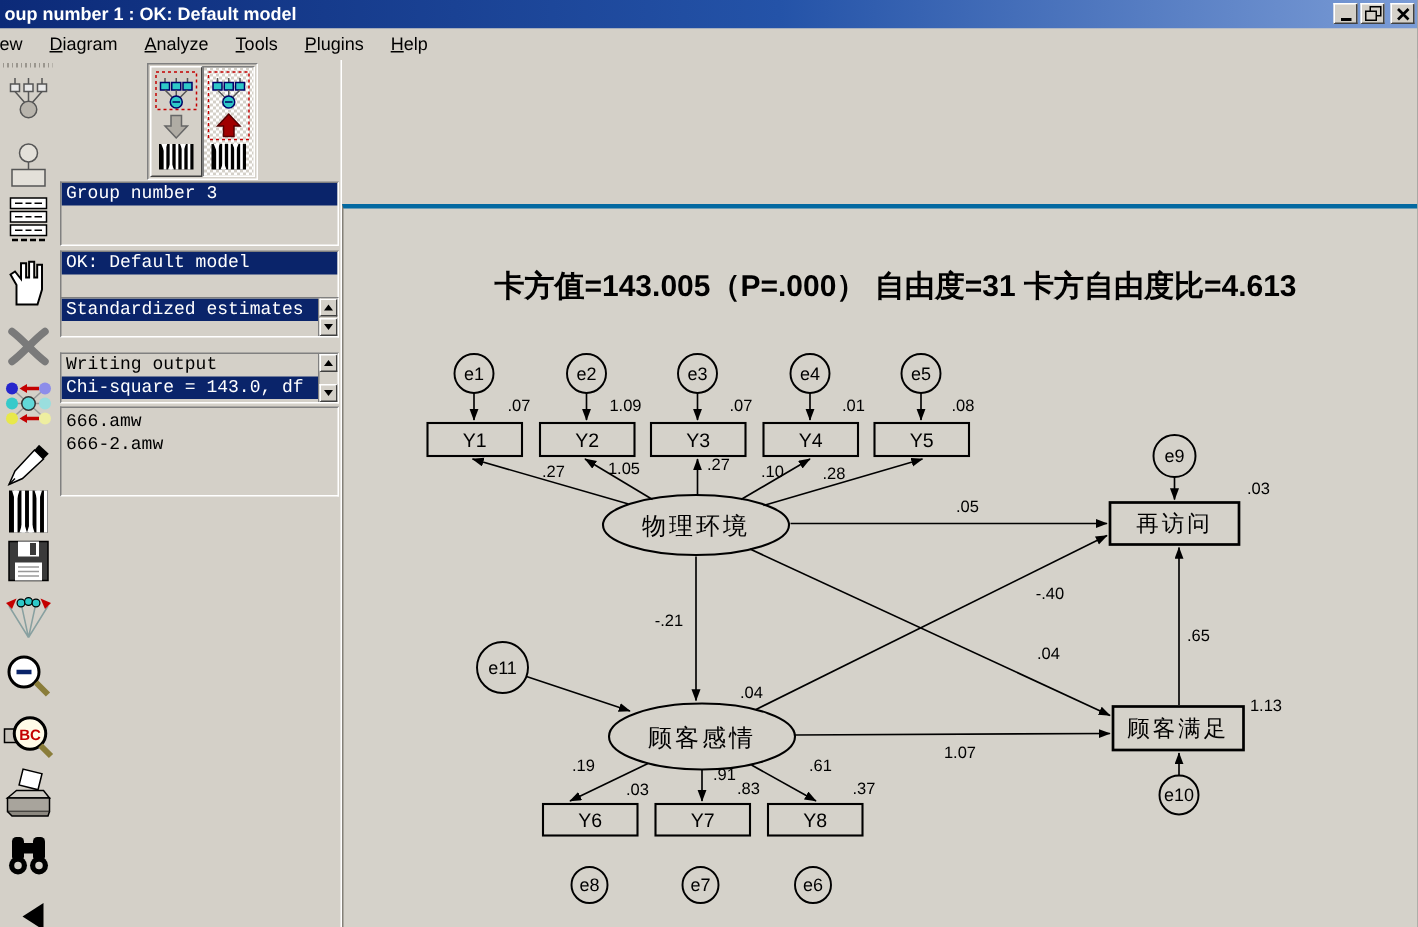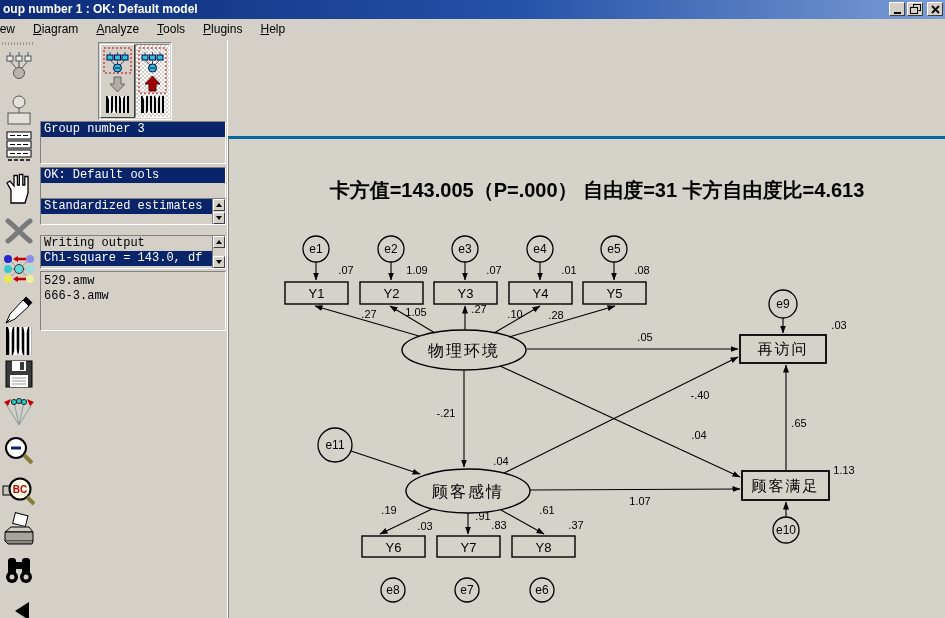--- a/index.html
+++ b/index.html
@@ -279,21 +279,21 @@
             <path d="M5.5 50l2 5 2-5zM10 67l2-5 2 5zM18 50l2 5 2-5z" fill="#fff"></path>
           </svg>
         </div>
       </div>
 
       <div class="panel" style="top:81px;height:43px">
         <div class="prow sel">Group number 3</div>
       </div>
 
       <div class="panel" style="top:127px;height:37px">
-        <div class="prow sel">OK: Default ools</div>
+        <div class="prow sel">OK: Default model</div>
       </div>
 
       <div class="panel panel-flex" style="top:158px;height:27px">
         <div class="panel-list">
           <div class="prow sel">Standardized estimates</div>
         </div>
         <div class="spincol">
           <div class="spinbtn">
               <div class="tri-up"></div>
             </div>
@@ -312,22 +312,22 @@
           <div class="spinbtn">
               <div class="tri-up"></div>
             </div>
           <div class="spinbtn">
               <div class="tri-down"></div>
             </div>
         </div>
       </div>
 
       <div class="panel" style="top:231px;height:60px;padding-top:2px">
-        <div class="prow">529.amw</div>
-        <div class="prow">666-3.amw</div>
+        <div class="prow">666.amw</div>
+        <div class="prow">666-2.amw</div>
       </div>
     </div>
 
     <div class="workarea">
       <div class="canvas">
         <svg id="diagram-svg" width="716" height="481" viewBox="0 0 716 481">
             <defs>
               <marker id="arr" markerWidth="10" markerHeight="8" refX="7.5" refY="3" orient="auto" markerUnits="userSpaceOnUse">
                 <path d="M0,0 L8,3 L0,6 z" fill="#000"></path>
               </marker>

